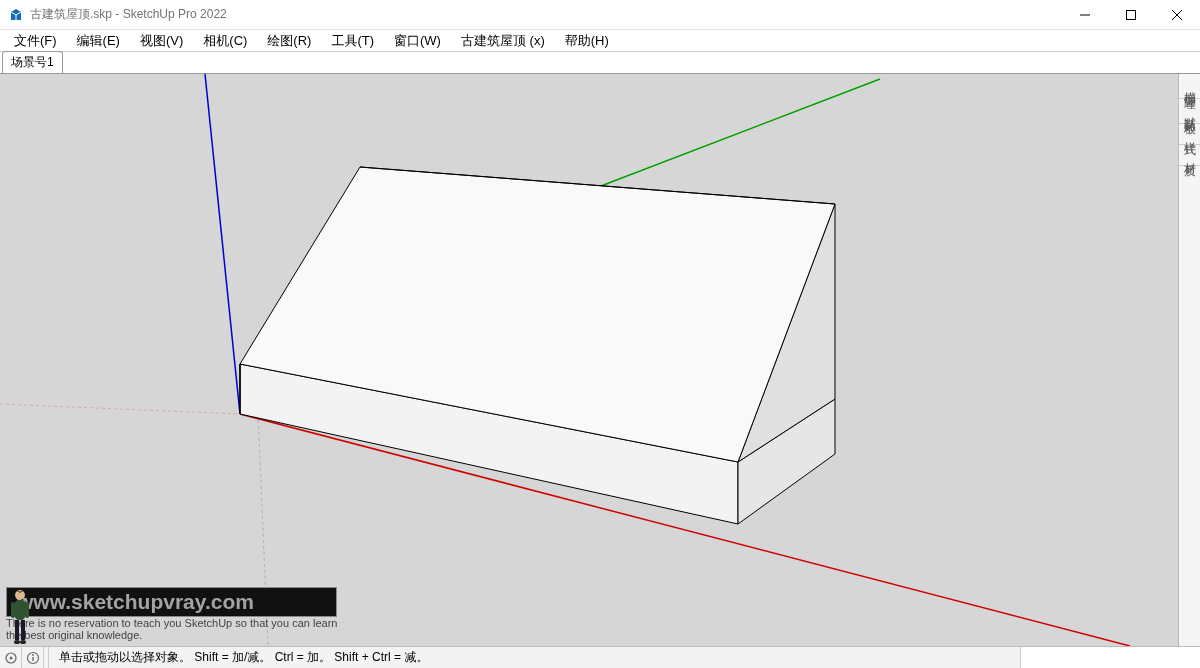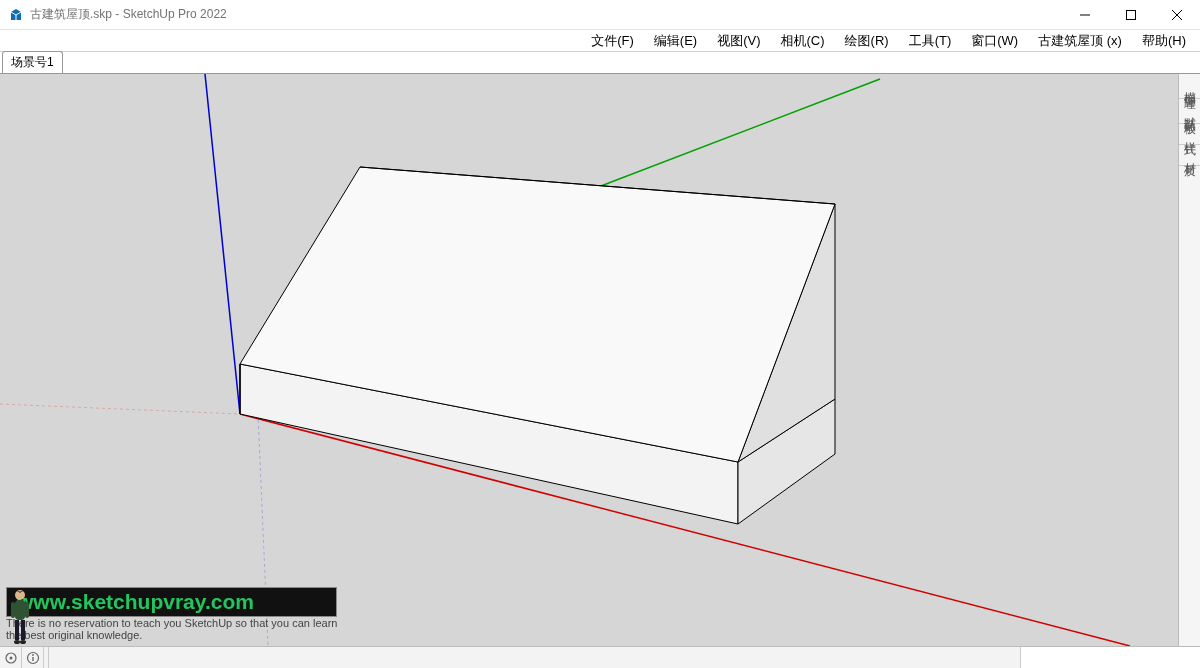--- a/index.html
+++ b/index.html
@@ -31,21 +31,20 @@
 
   
   .menubar {
     height: 22px;
     display: flex;
     align-items: center;
     background: #fff;
     font-size: 13px;
     padding: 0 4px;
     border-bottom: 1px solid #d0d0d0;
-    justify-content: flex-end;
   }
   .menubar .menu-item {
     padding: 2px 10px;
     cursor: default;
   }
 
   
   .scenebar {
     height: 22px;
     display: flex;
@@ -86,21 +85,21 @@
     bottom: 4px;
     display: flex;
     align-items: flex-end;
     gap: 4px;
     color: #333;
     z-index: 5;
   }
   .wm-person { width: 28px; height: 64px; }
   .wm-text { display: flex; flex-direction: column; gap: 0px; }
   .wm-url {
-    background: #111; color: #22c55e; font-weight: bold;
+    background: #111; color: #a3a3a3; font-weight: bold;
     font-size: 21px; padding: 2px 10px;
     border: 1px solid #888;
   }
   .wm-sub { font-size: 11px; color: #444; line-height: 1.15; }
 
   
   .right-tray {
     width: 22px;
     background: #f5f5f5;
     border-left: 1px solid #bbb;
@@ -256,16 +255,17 @@
       </svg>
   </div>
   <div class="status-icon">
     <svg width="14" height="14" viewBox="0 0 14 14">
         <circle cx="7" cy="7" r="5.5" fill="none" stroke="#666" stroke-width="1.2"></circle>
         <rect x="6.3" y="6" width="1.4" height="4" fill="#666"></rect>
         <circle cx="7" cy="4" r="0.9" fill="#666"></circle>
       </svg>
   </div>
   <div class="status-sep"></div>
+  <div class="status-text">单击或拖动以选择对象。 Shift = 加/减。 Ctrl = 加。 Shift + Ctrl = 减。</div>
   <div class="status-spacer"></div>
   <div class="status-label">数值</div>
   <input class="status-input" value="" style="">
 </div>
 
 </body></html>

